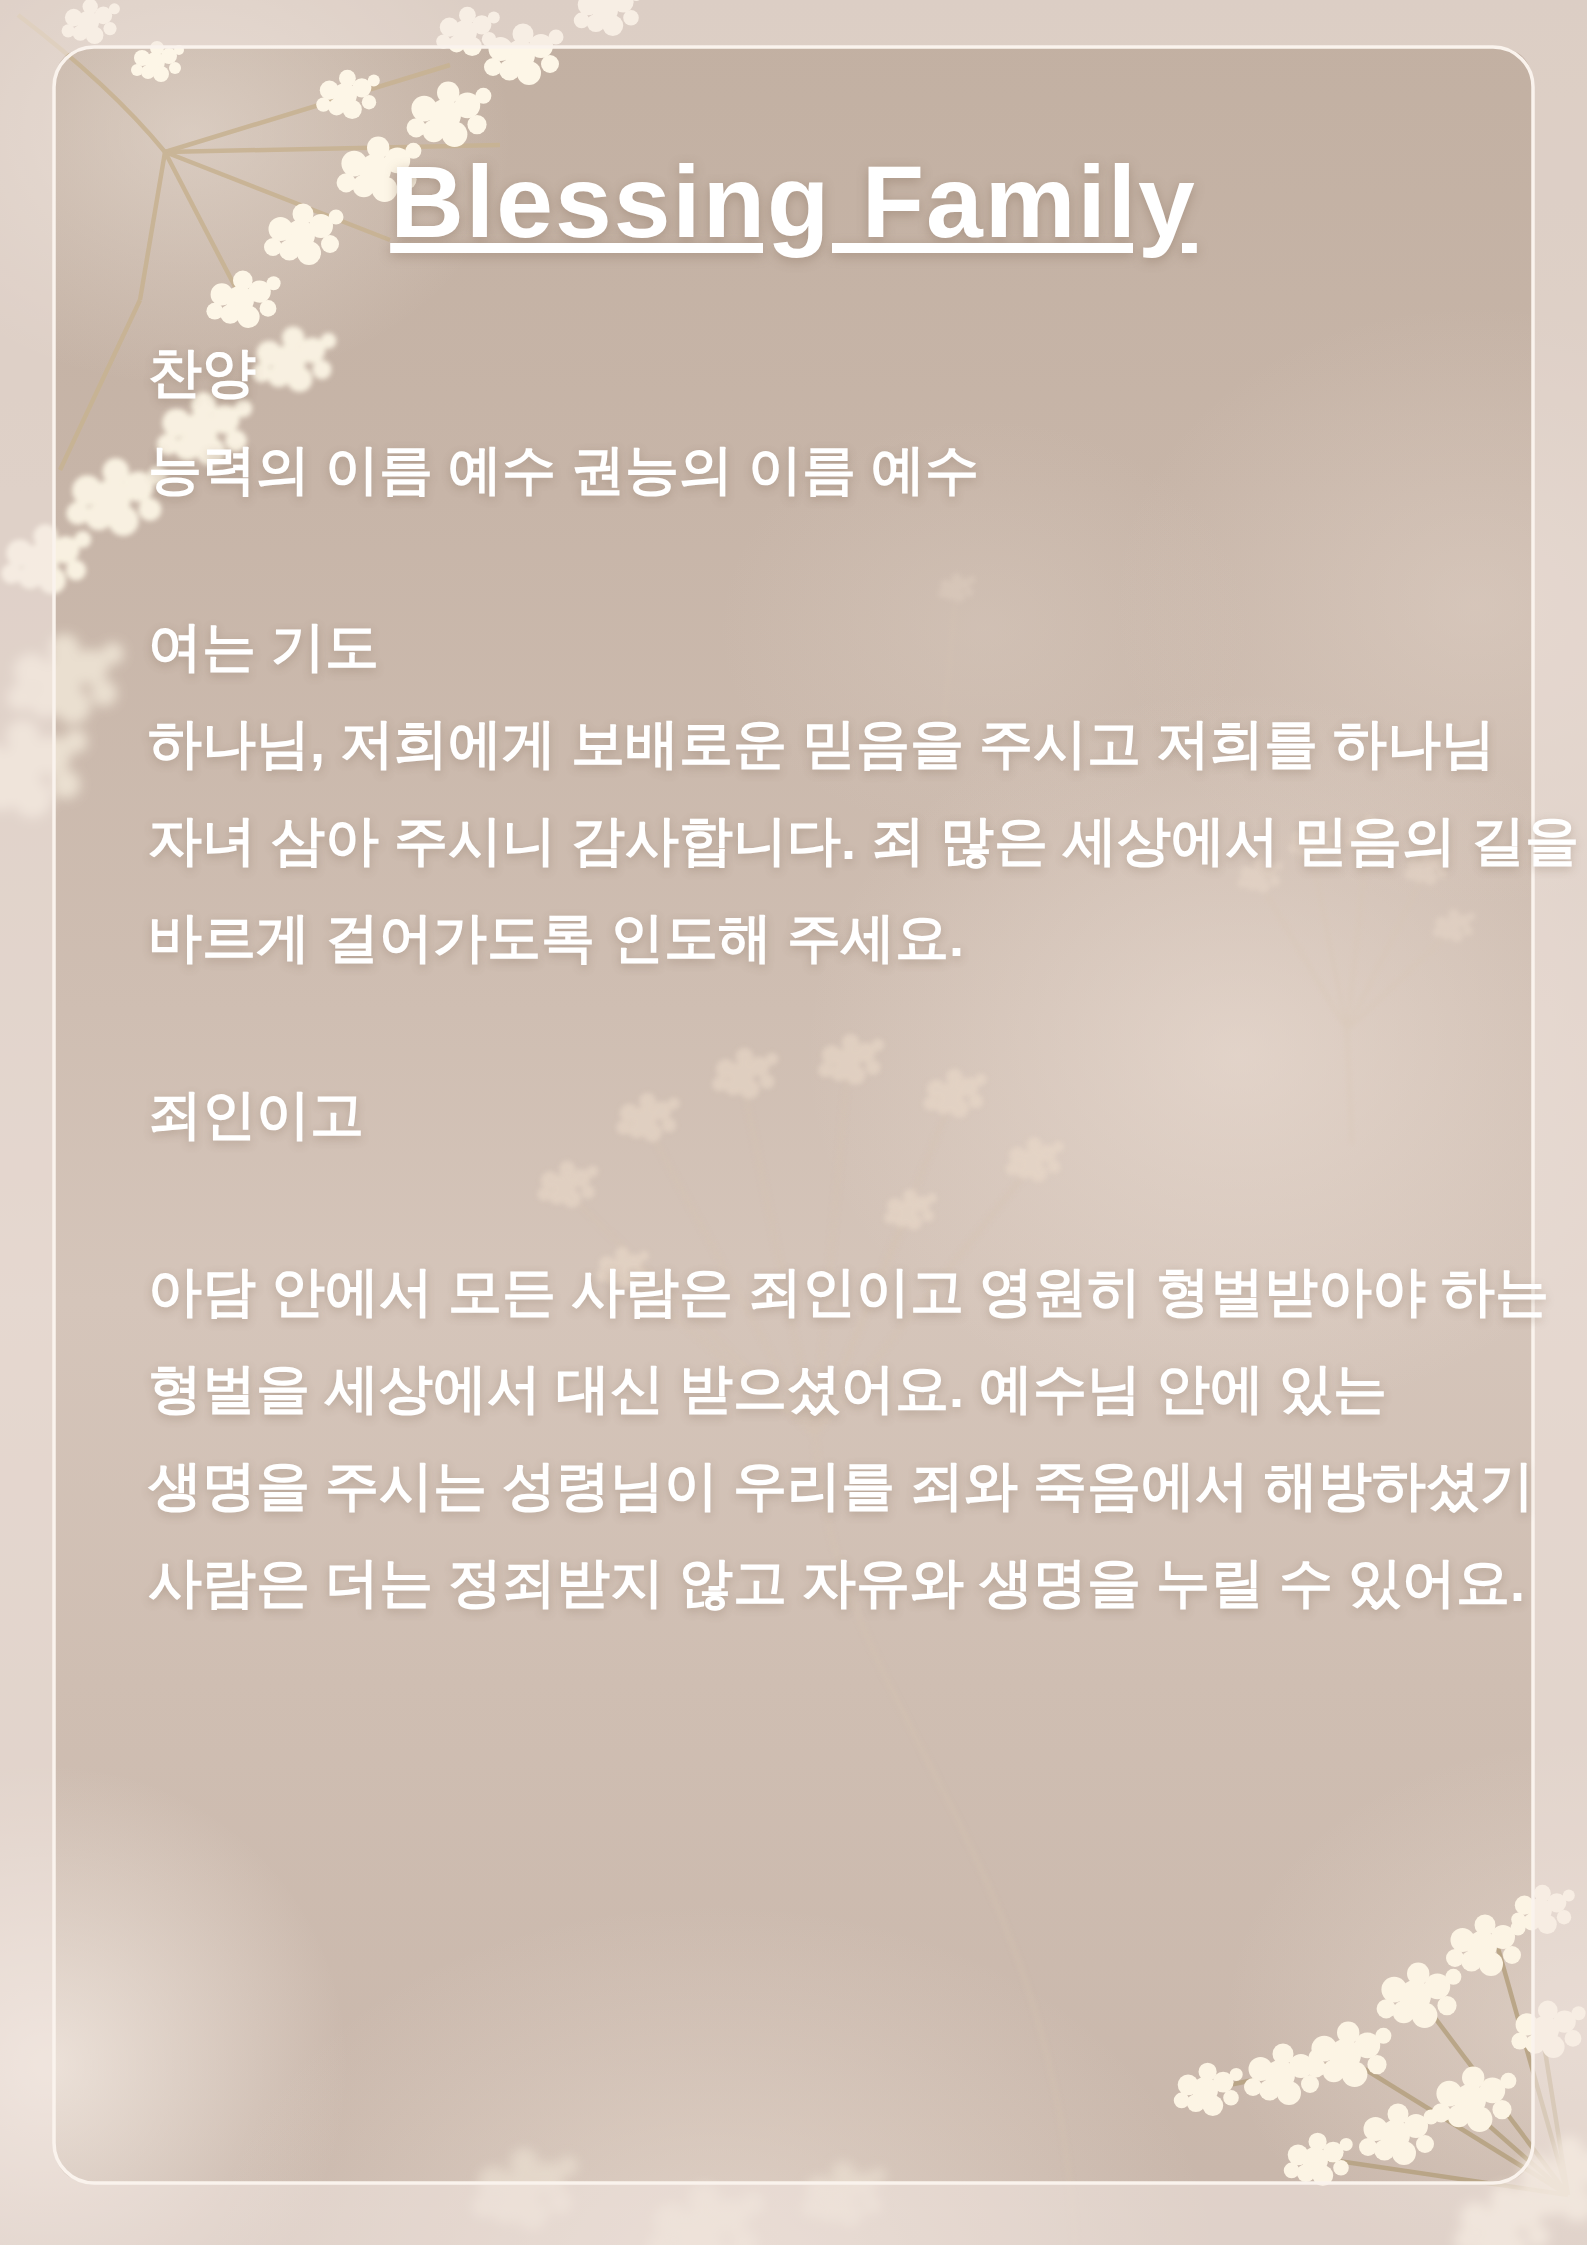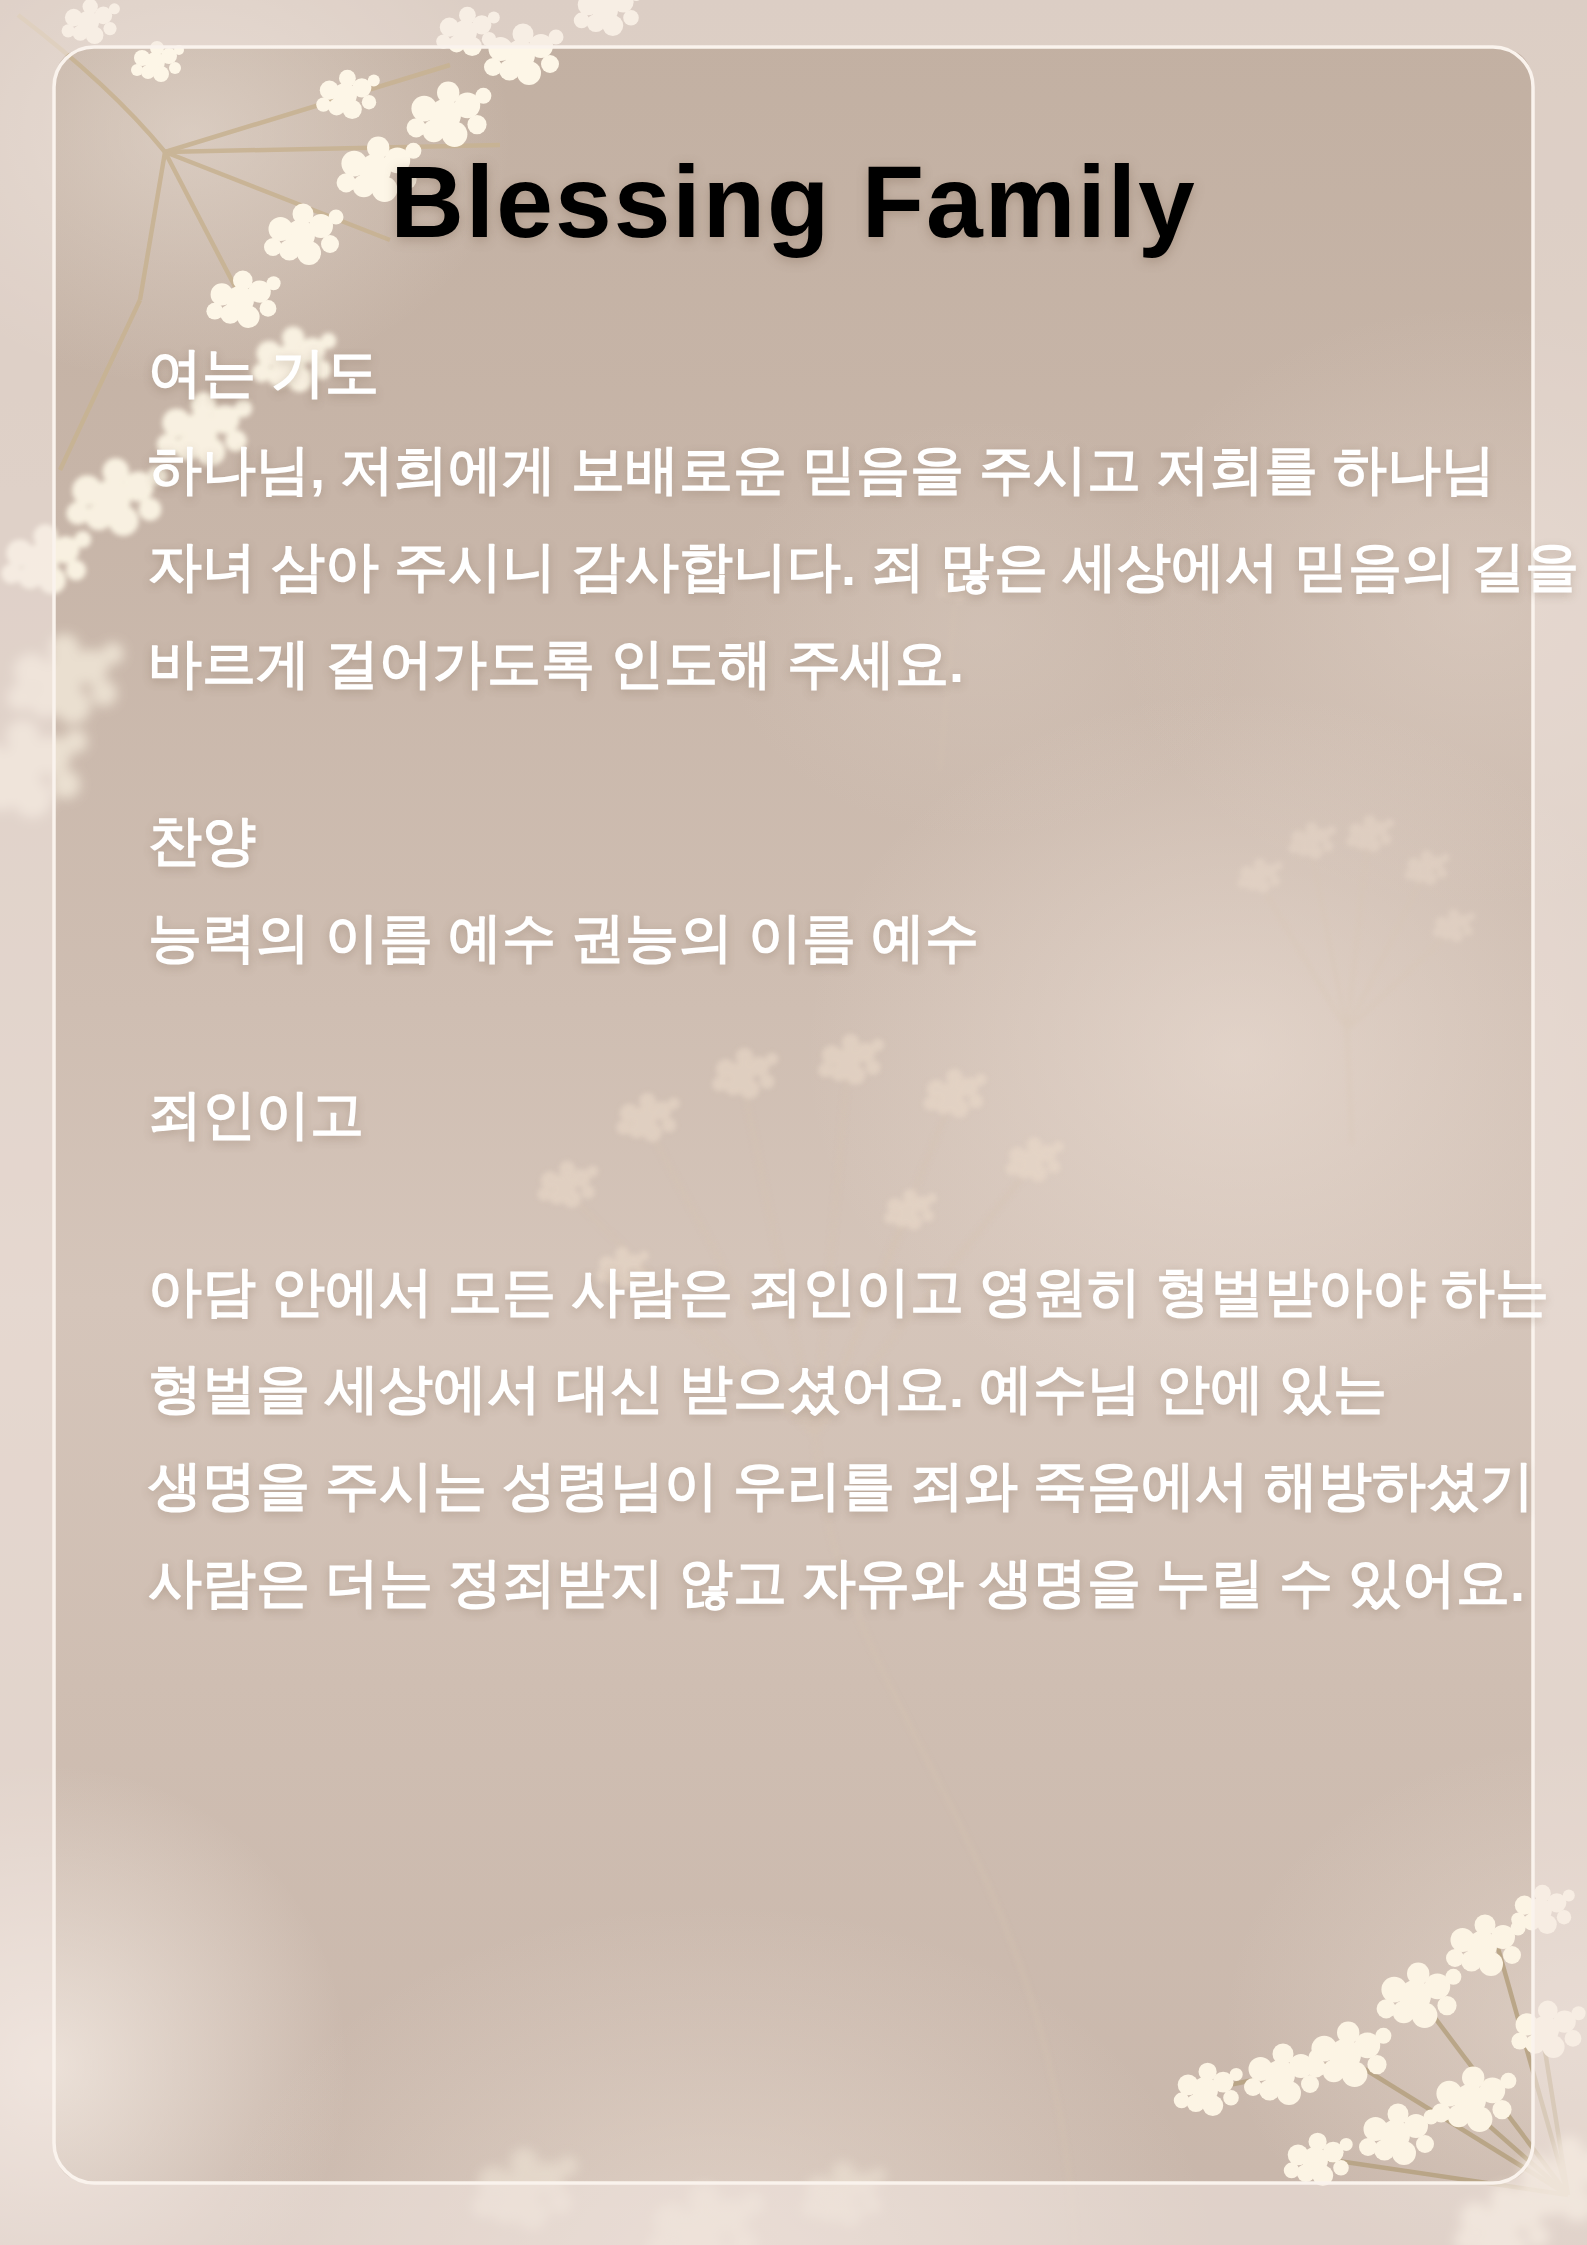--- a/index.html
+++ b/index.html
@@ -32,22 +32,23 @@
     width: 1479px; height: 2136px;
     color: #ffffff;
   }
   h1.title {
     margin: 95px 0 0 0;
     font-size: 102px;
     line-height: 120px;
     font-weight: bold;
     letter-spacing: 2px;
     text-align: center;
-    color: #000000;
+    color: #ffffff;
     text-shadow: 0 3px 12px rgba(117,92,72,0.35);
+    text-decoration: underline;
   }
   .body-text {
     margin-top: 62px;
     padding-left: 94px;
     padding-right: 40px;
   }
   .body-text section { margin: 0 0 80px 0; }
   .body-text h2, .body-text p {
     margin: 0;
     font-size: 54px;
@@ -207,32 +208,32 @@
              M94,47 H1493 Q1533,47 1533,87 V2143 Q1533,2183 1493,2183 H94 Q54,2183 54,2143 V87 Q54,47 94,47 Z" fill="#f3e8e2" fill-opacity="0.55" fill-rule="evenodd"></path>
     <rect x="54" y="47" width="1479" height="2136" rx="40" fill="none" stroke="#faf3ed" stroke-width="3.5"></rect>
   </svg>
 
   <div class="content">
     <h1 class="title">Blessing Family</h1>
 
     <div class="body-text">
 
       <section>
+        <h2>찬양</h2>
+        <p>능력의 이름 예수 권능의 이름 예수</p>
+      </section>
+
+      <section>
         <h2>여는 기도</h2>
         <p>하나님, 저희에게 보배로운 믿음을 주시고 저희를 하나님</p>
         <p>자녀 삼아 주시니 감사합니다. 죄 많은 세상에서 믿음의 길을</p>
         <p>바르게 걸어가도록 인도해 주세요.</p>
       </section>
 
       <section>
-        <h2>찬양</h2>
-        <p>능력의 이름 예수 권능의 이름 예수</p>
-      </section>
-
-      <section>
         <h2>죄인이고</h2>
       </section>
 
       <section>
         <p>아담 안에서 모든 사람은 죄인이고 영원히 형벌받아야 하는</p>
         <p>형벌을 세상에서 대신 받으셨어요. 예수님 안에 있는</p>
         <p>생명을 주시는 성령님이 우리를 죄와 죽음에서 해방하셨기</p>
         <p>사람은 더는 정죄받지 않고 자유와 생명을 누릴 수 있어요.</p>
       </section>
 

